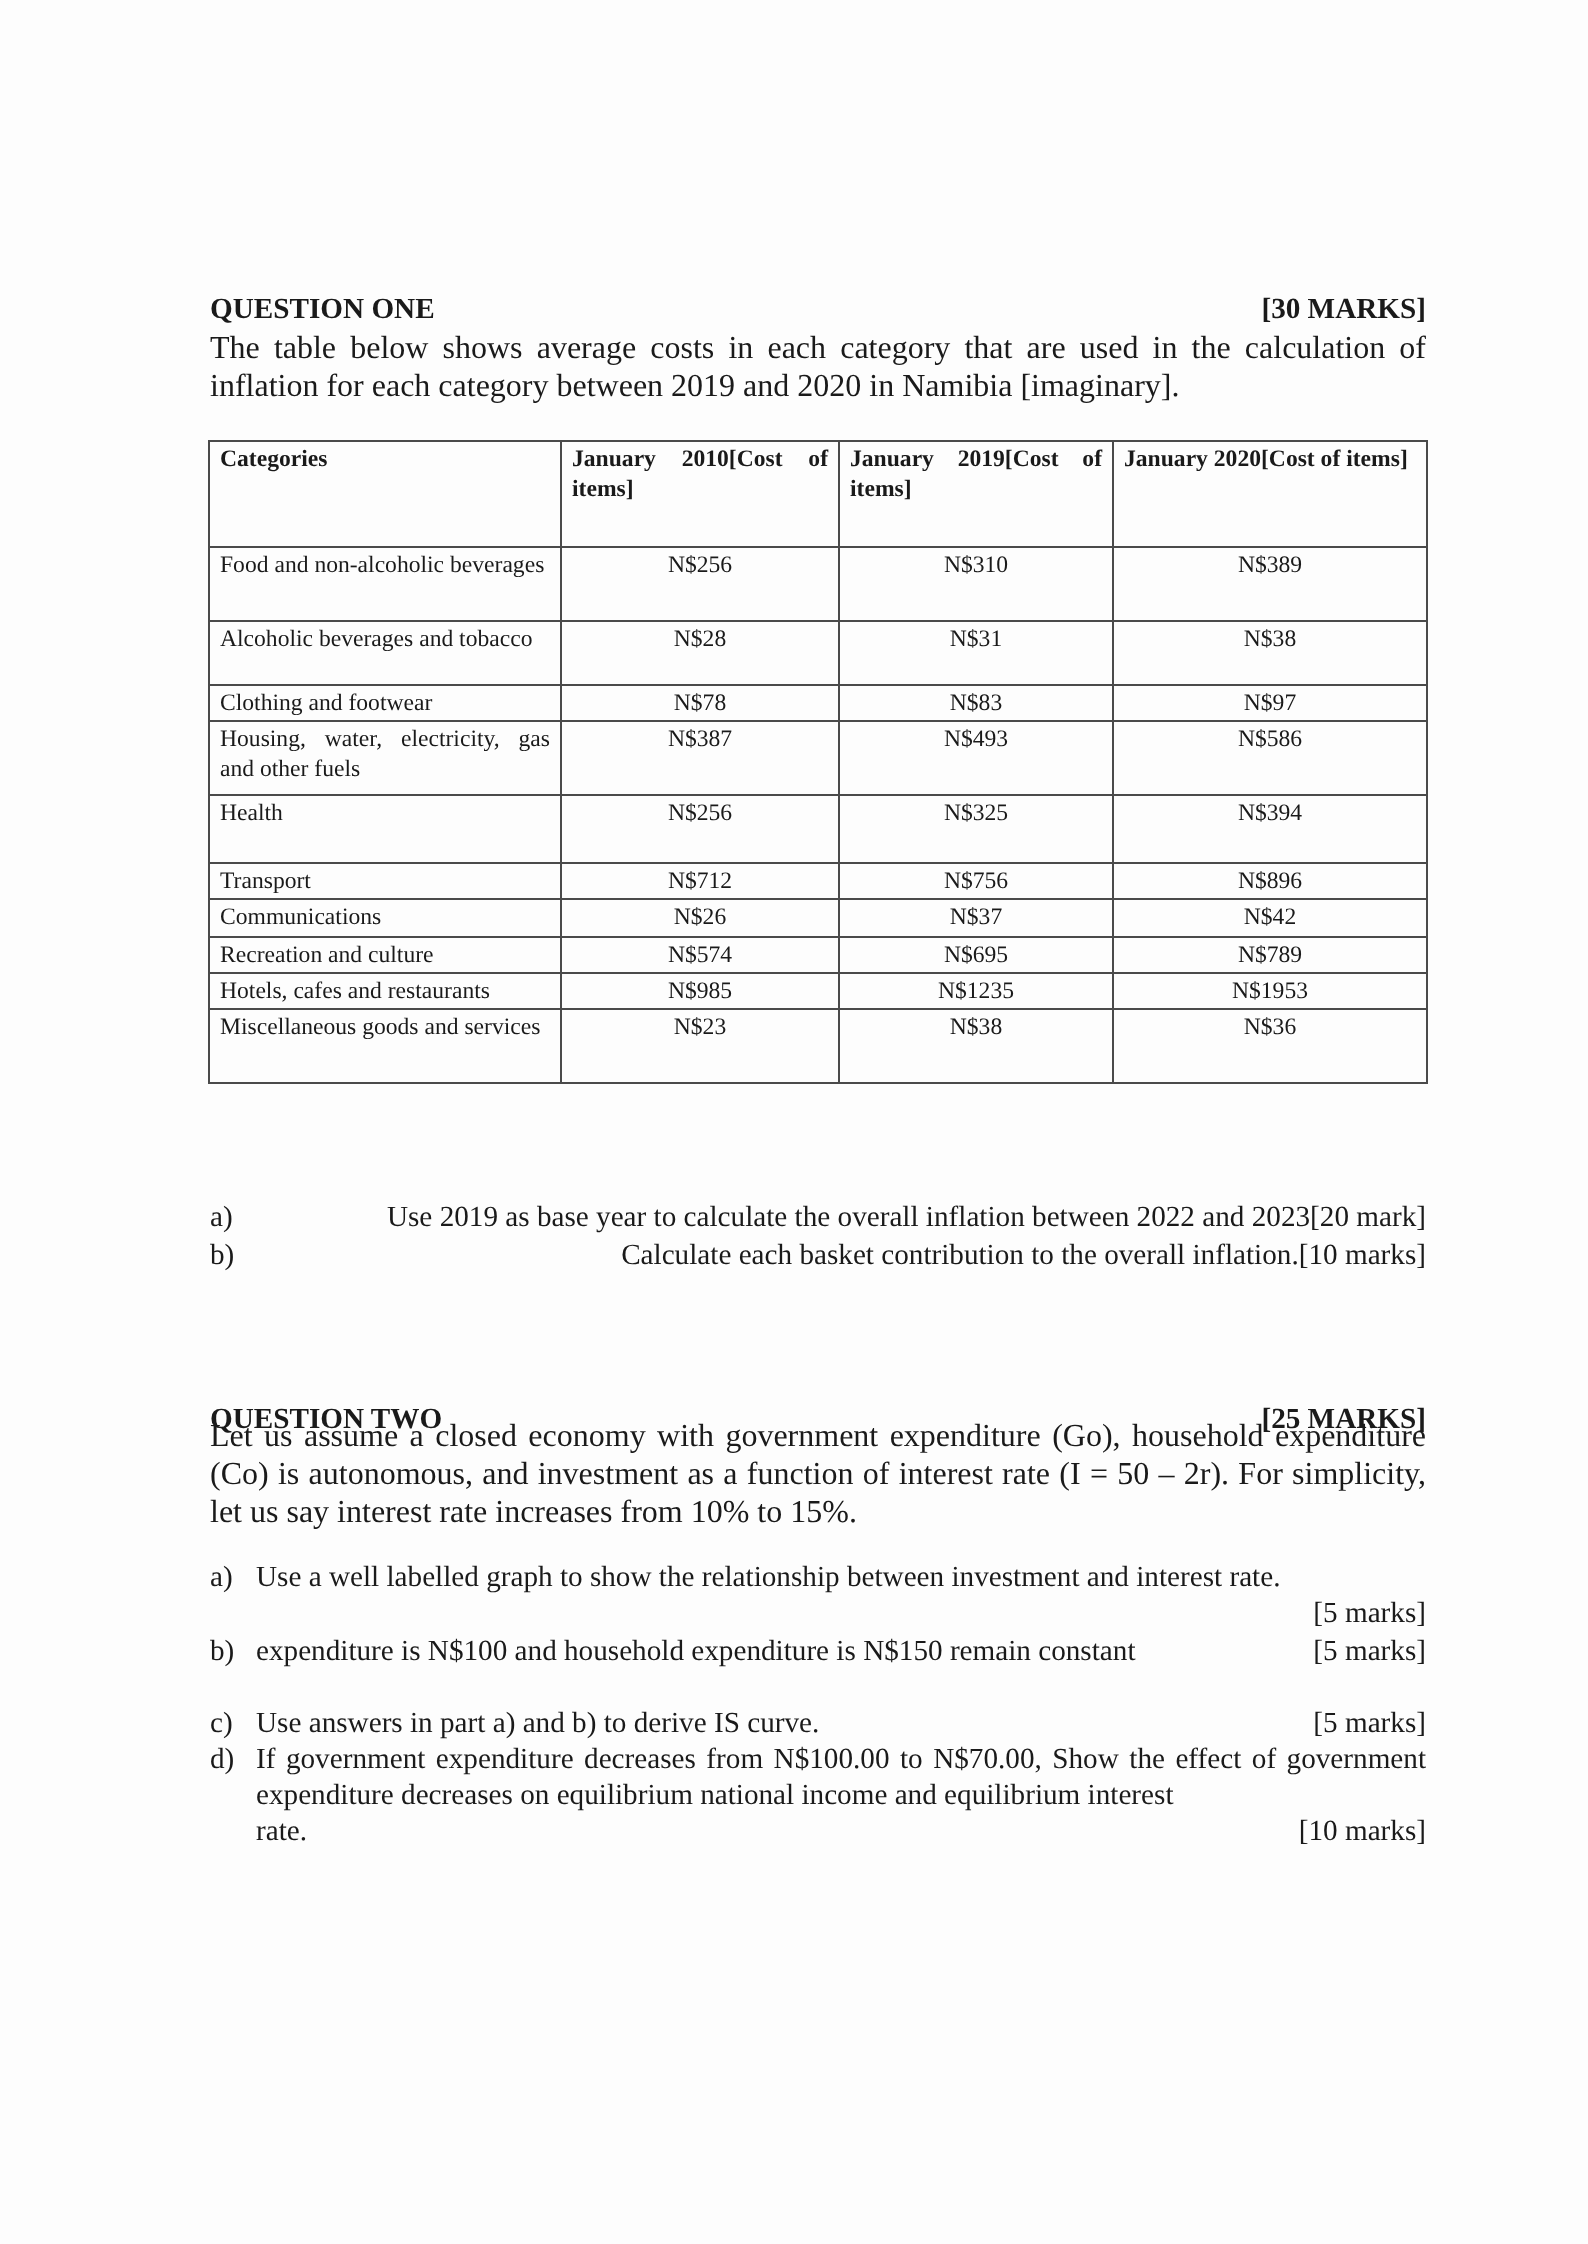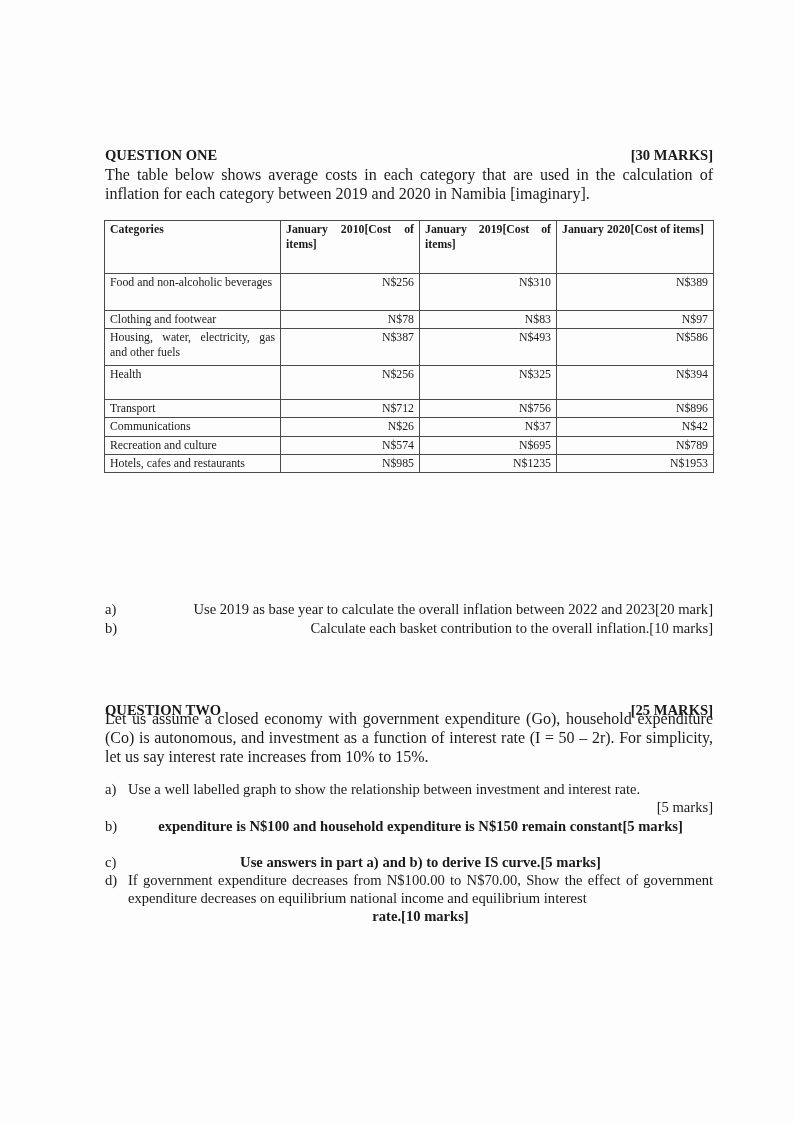--- a/index.html
+++ b/index.html
@@ -5,32 +5,32 @@
   html, body { margin: 0; padding: 0; background: #fdfdfd; }
   body { width: 794px; height: 1122px; position: relative; overflow: hidden;
          font-family: "Liberation Serif", "DejaVu Serif", serif; color: #1a1a1a; }
   .abs { position: absolute; }
   .qhead { left: 105px; width: 608px; display: flex; justify-content: space-between;
            font-weight: bold; font-size: 14.6px; }
   .para { left: 105px; width: 608px; font-size: 16px; line-height: 19px; text-align: justify; }
   table.data { position: absolute; left: 104px; top: 220px; width: 609px; border-collapse: collapse;
                table-layout: fixed; font-size: 11.8px; }
   table.data td, table.data th { border: 1px solid #4a4a4a; vertical-align: top;
-               padding: 1px 5px 0 5px; line-height: 15px; text-align: right; }
+               padding: 1px 5px 0 5px; line-height: 15px; text-align: center; }
   table.data th { font-weight: bold; text-align: justify; text-align-last: auto; }
   table.data td.cat { text-align: justify; }
   .qa { left: 105px; width: 608px; font-size: 14.6px; line-height: 18px; display: flex; }
   .qa .lbl { width: 45px; flex: none; }
   .qa .txt { flex: 1; text-align: right; }
   .qa .mk { flex: none; }
   .q2 { left: 105px; width: 608px; font-size: 14.6px; line-height: 18px; display: flex; }
   .q2 .lbl { width: 23px; flex: none; }
   .q2 .txt { flex: 1; text-align: justify; }
   .right { text-align: right; }
-  .just-row { display: flex; justify-content: center; font-weight: bold; }
+  .just-row { display: flex; justify-content: space-between; }
 </style>
 </head>
 <body>
 
 <div class="abs qhead" style="top:147px;gap:40px;">
   <span>QUESTION ONE</span>
   <span>[30 MARKS]</span>
 </div>
 <div class="abs para" style="top:165px;">The table below shows average costs in each category that are used in the calculation of inflation for each category between 2019 and 2020 in Namibia [imaginary].</div>
 
@@ -46,20 +46,26 @@
     <th>Categories</th>
     <th>January 2010[Cost of items]</th>
     <th>January 2019[Cost of items]</th>
     <th>January 2020[Cost of items]</th>
   </tr>
   <tr style="height:37px">
     <td class="cat">Food and non-alcoholic beverages</td>
     <td>N$256</td>
     <td>N$310</td>
     <td>N$389</td>
+  </tr>
+  <tr style="height:32px">
+    <td class="cat">Alcoholic beverages and tobacco</td>
+    <td>N$28</td>
+    <td>N$31</td>
+    <td>N$38</td>
   </tr>
   <tr style="height:18px">
     <td class="cat">Clothing and footwear</td>
     <td>N$78</td>
     <td>N$83</td>
     <td>N$97</td>
   </tr>
   <tr style="height:37px">
     <td class="cat">Housing, water, electricity, gas and other fuels</td>
     <td>N$387</td>
@@ -88,20 +94,26 @@
     <td class="cat">Recreation and culture</td>
     <td>N$574</td>
     <td>N$695</td>
     <td>N$789</td>
   </tr>
   <tr style="height:18px">
     <td class="cat">Hotels, cafes and restaurants</td>
     <td>N$985</td>
     <td>N$1235</td>
     <td>N$1953</td>
+  </tr>
+  <tr style="height:37px">
+    <td class="cat">Miscellaneous goods and services</td>
+    <td>N$23</td>
+    <td>N$38</td>
+    <td>N$36</td>
   </tr>
 </tbody>
   </table>
 
 <div class="abs qa" style="top:600px;">
   <span class="lbl">a)</span>
   <span class="txt">Use 2019 as base year to calculate the overall inflation between 2022 and 2023</span>
   <span class="mk">[20 mark]</span>
 </div>
 <div class="abs qa" style="top:619px;">

